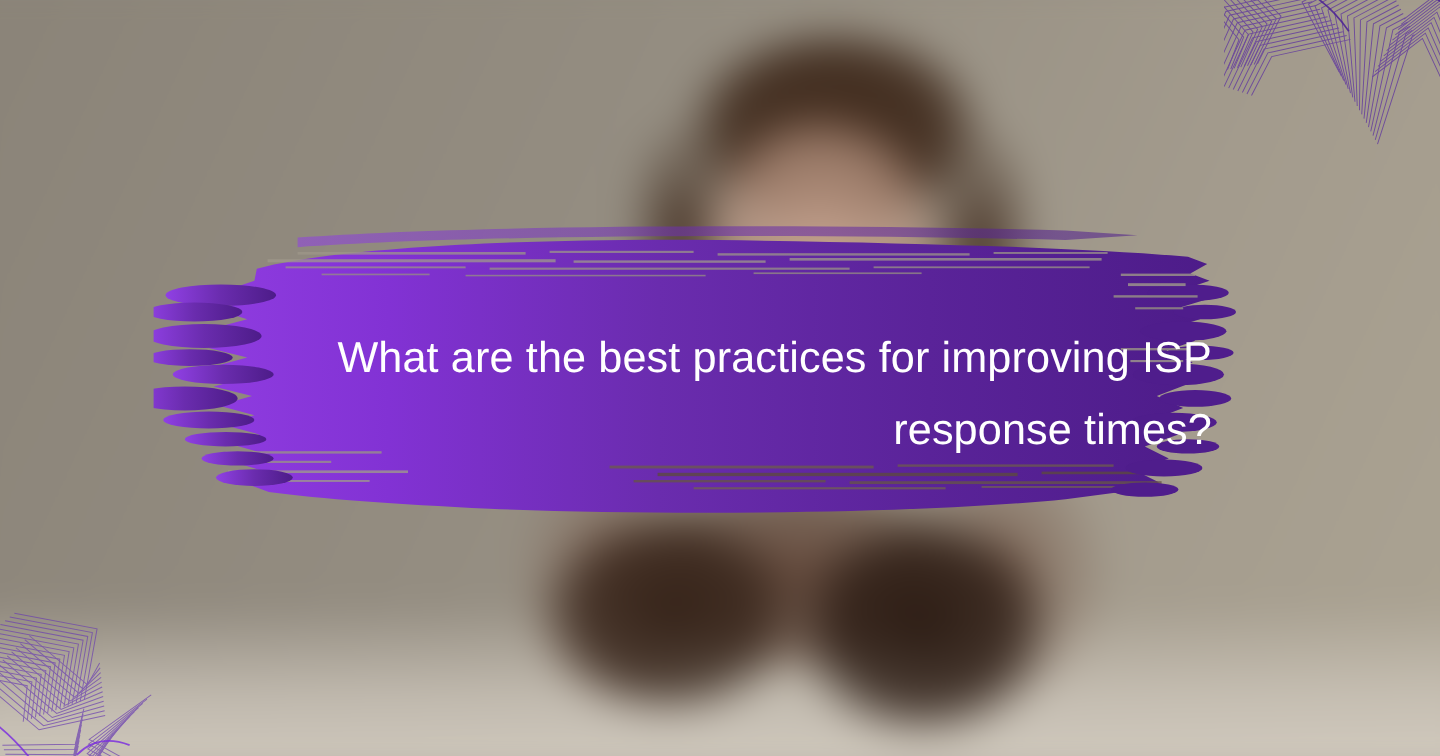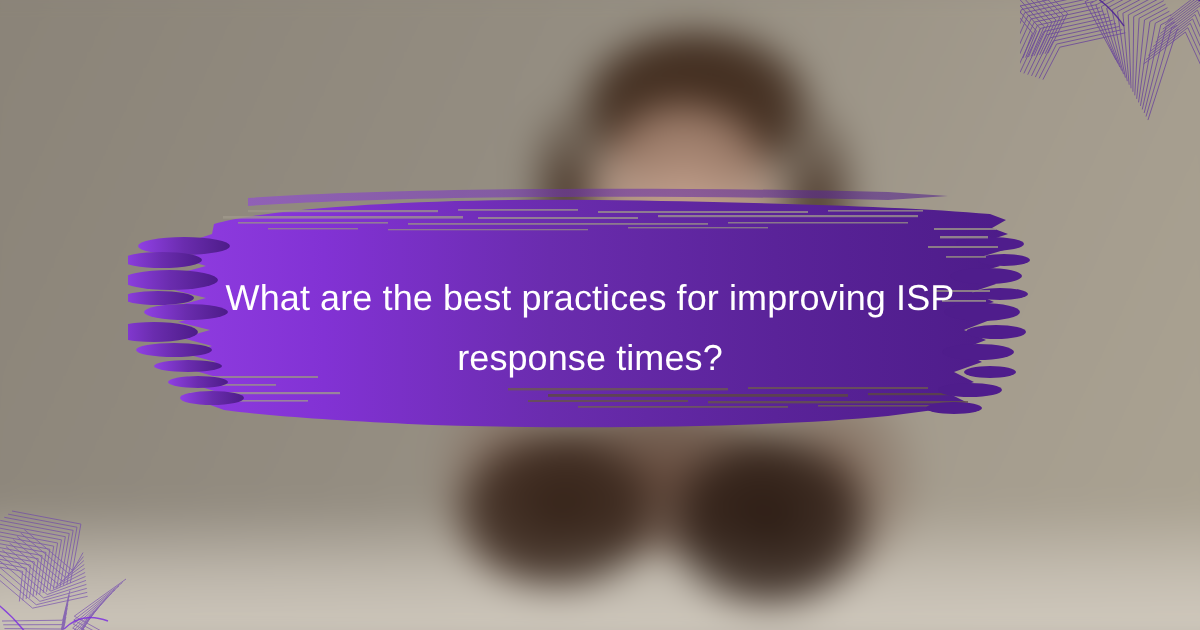--- a/index.html
+++ b/index.html
@@ -59,21 +59,21 @@
     height: 265px;
   }
   .brush-svg { display: block; width: 100%; height: 100%; }
 
   
   .headline {
     position: absolute;
     left: 170px;
     top: 268px;
     width: 840px;
-    text-align: center;
+    text-align: right;
     color: #ffffff;
     font-size: 36px;
     font-weight: 400;
     line-height: 60px;
     letter-spacing: .1px;
     white-space: pre-line;
     text-rendering: geometricPrecision;
   }
 </style>
 </head>

